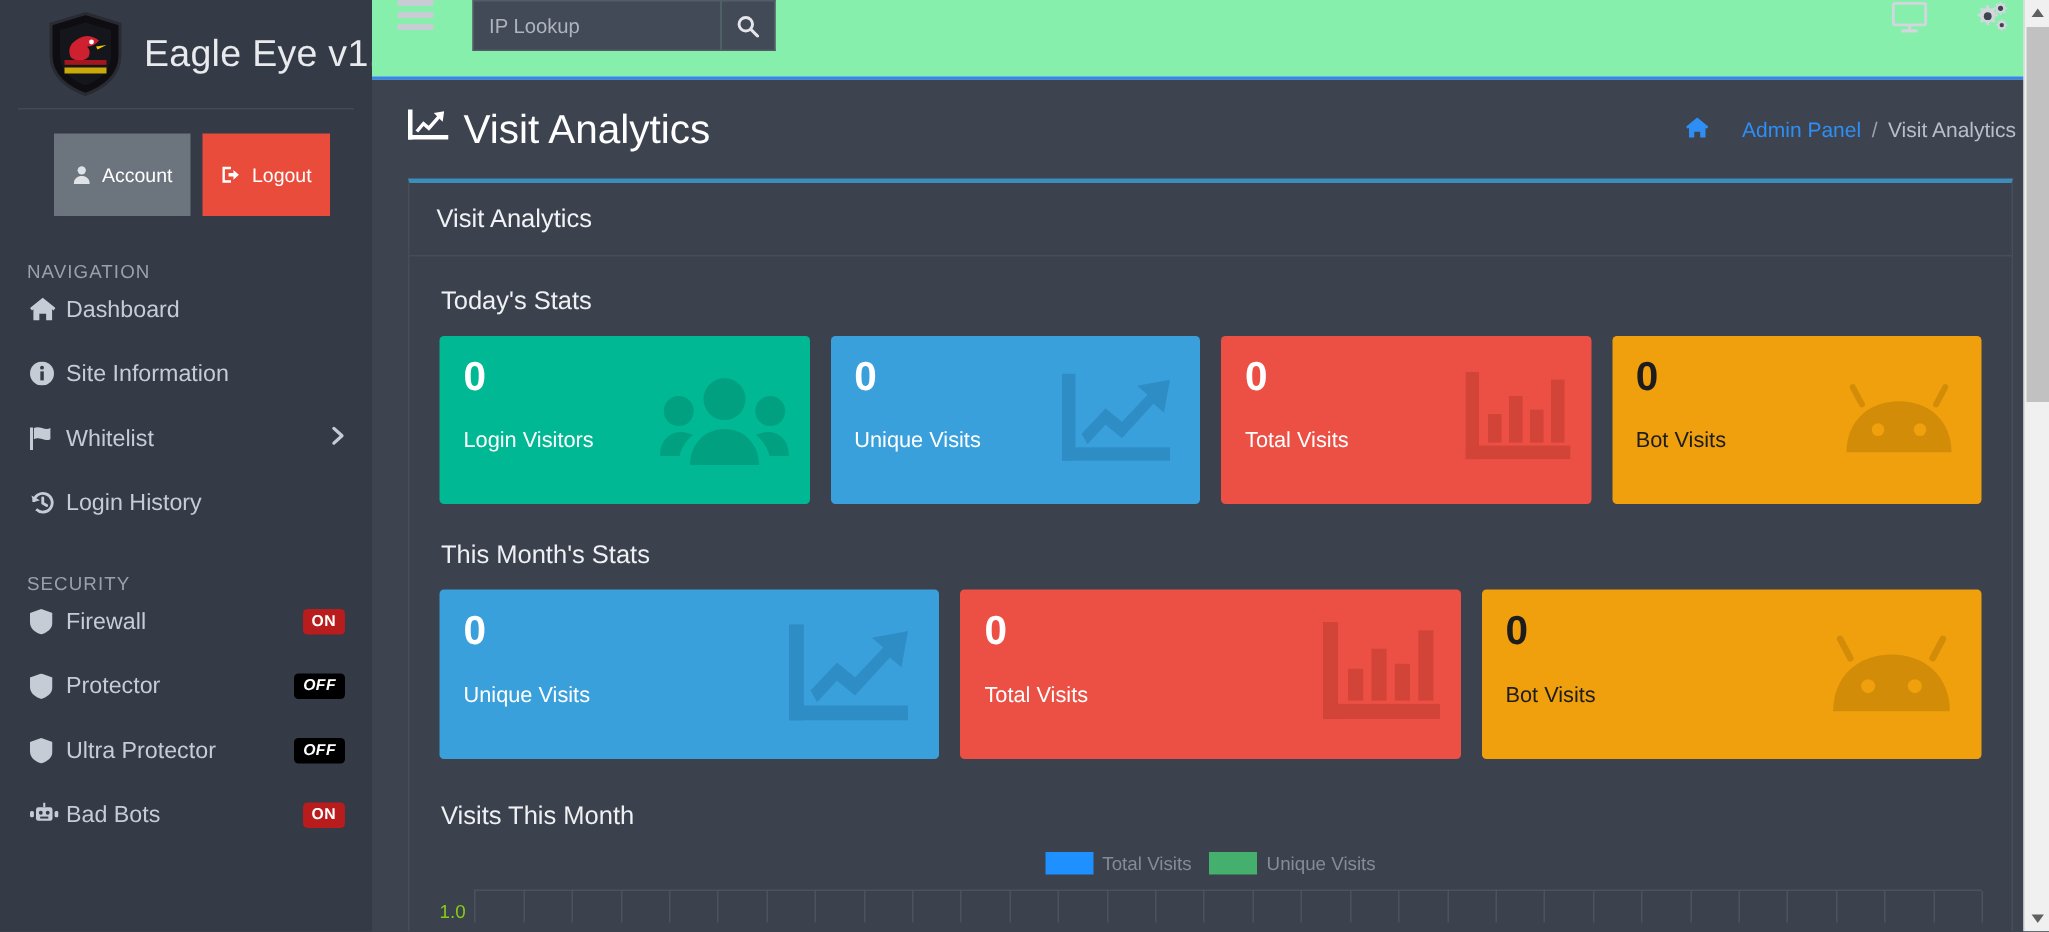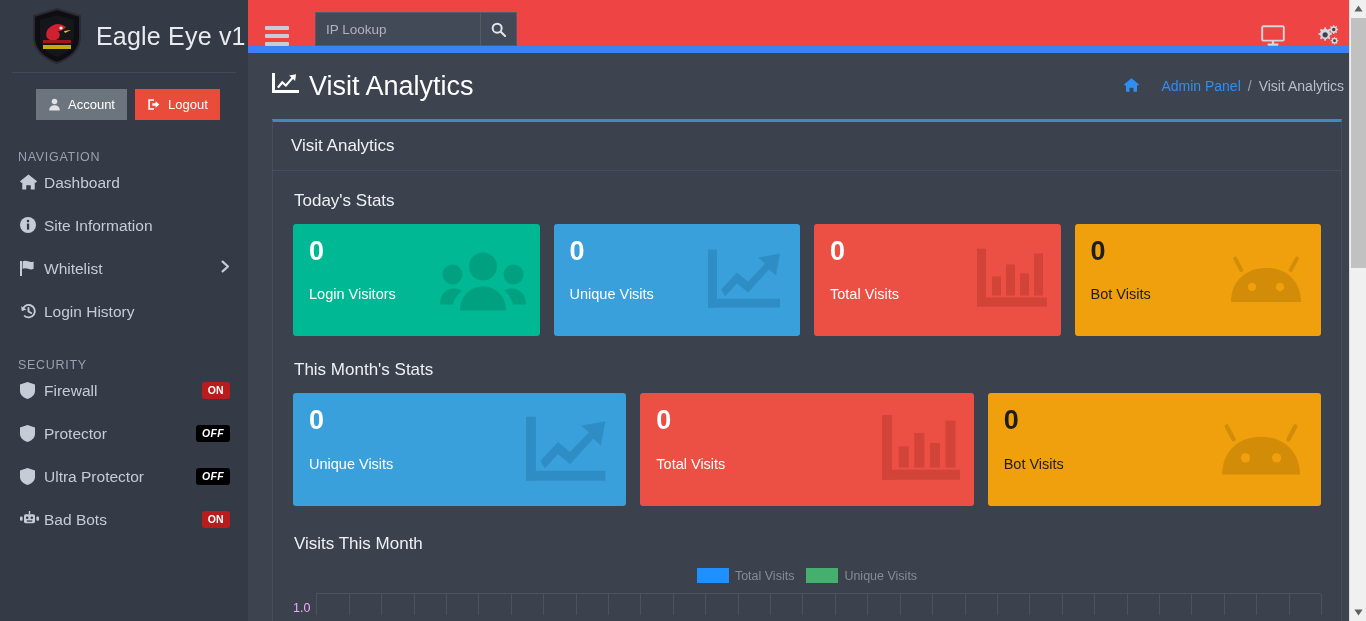--- a/index.html
+++ b/index.html
@@ -36,21 +36,21 @@
   .brand-sep { height: 1px; background: #434a57; margin: 0 12px; }
 
   .acct-row {
     display: flex; gap: 8px;
     padding: 16px 0 18px 36px;
   }
   .btn {
     display: inline-flex; align-items: center; gap: 7px;
     border: none; border-radius: 0;
     font-size: 13px; color: #fff;
-    padding: 8px 12px;
+    padding: 20px 12px;
     cursor: pointer;
     font-family: "Liberation Sans", sans-serif;
   }
   .btn-account { background: #6c757d; }
   .btn-logout { background: #ea4c3b; }
   .btn svg { display: block; }
 
   .sec-label {
     color: #9aa1ad;
     font-size: 12.5px;
@@ -88,23 +88,23 @@
   
   #main {
     flex: 1 1 auto;
     height: 621px;
     background: #3d4450;
     position: relative;
     overflow: hidden;
   }
   .topbar {
     height: 53px;
-    background: #ef4444;
-    border-bottom: 7px solid #3b82f6;
-    display: flex; align-items: flex-end;
+    background: #86efac;
+    border-bottom: 2px solid #3b82f6;
+    display: flex; align-items: flex-start;
     padding: 0 18px 0 17px;
   }
   .hamburger {
     width: 24px; height: 20px;
     display: flex; flex-direction: column; justify-content: space-between;
     cursor: pointer; margin-right: 26px;
   }
   .hamburger span { display: block; height: 4px; background: #c8ccd4; border-radius: 1px; }
   .searchwrap { display: flex; height: 34px; }
   .searchwrap input {
@@ -195,21 +195,21 @@
   .chartbox { padding: 12px 0 0 0; }
   .chart-title { color: #eef0f3; font-size: 17px; margin: 16px 0 0 1px; }
   .chart-area { position: relative; height: 70px; margin-top: 14px; }
   .legend {
     display: flex; align-items: center; justify-content: center; gap: 12px;
     font-size: 12.5px; color: #868c96;
   }
   .legend-item { display: flex; align-items: center; gap: 6px; }
   .legend-swatch { width: 32px; height: 15px; display: block; }
   .axis-row { display: flex; align-items: flex-end; margin-top: 10px; }
-  .ytick { color: #f0abfc; font-size: 12.5px; padding-right: 6px; }
+  .ytick { color: #84cc16; font-size: 12.5px; padding-right: 6px; }
   .gridstrip { flex: 1 1 auto; height: 22px; position: relative; border-top: 1px solid #4c535f; }
   .gridstrip i {
     position: absolute; top: 0; bottom: 0; width: 1px; background: #4c535f;
   }
 
   
   #scrollbar {
     position: absolute; top: 0; right: 0;
     width: 17px; height: 621px;
     background: #f0f0f0;

